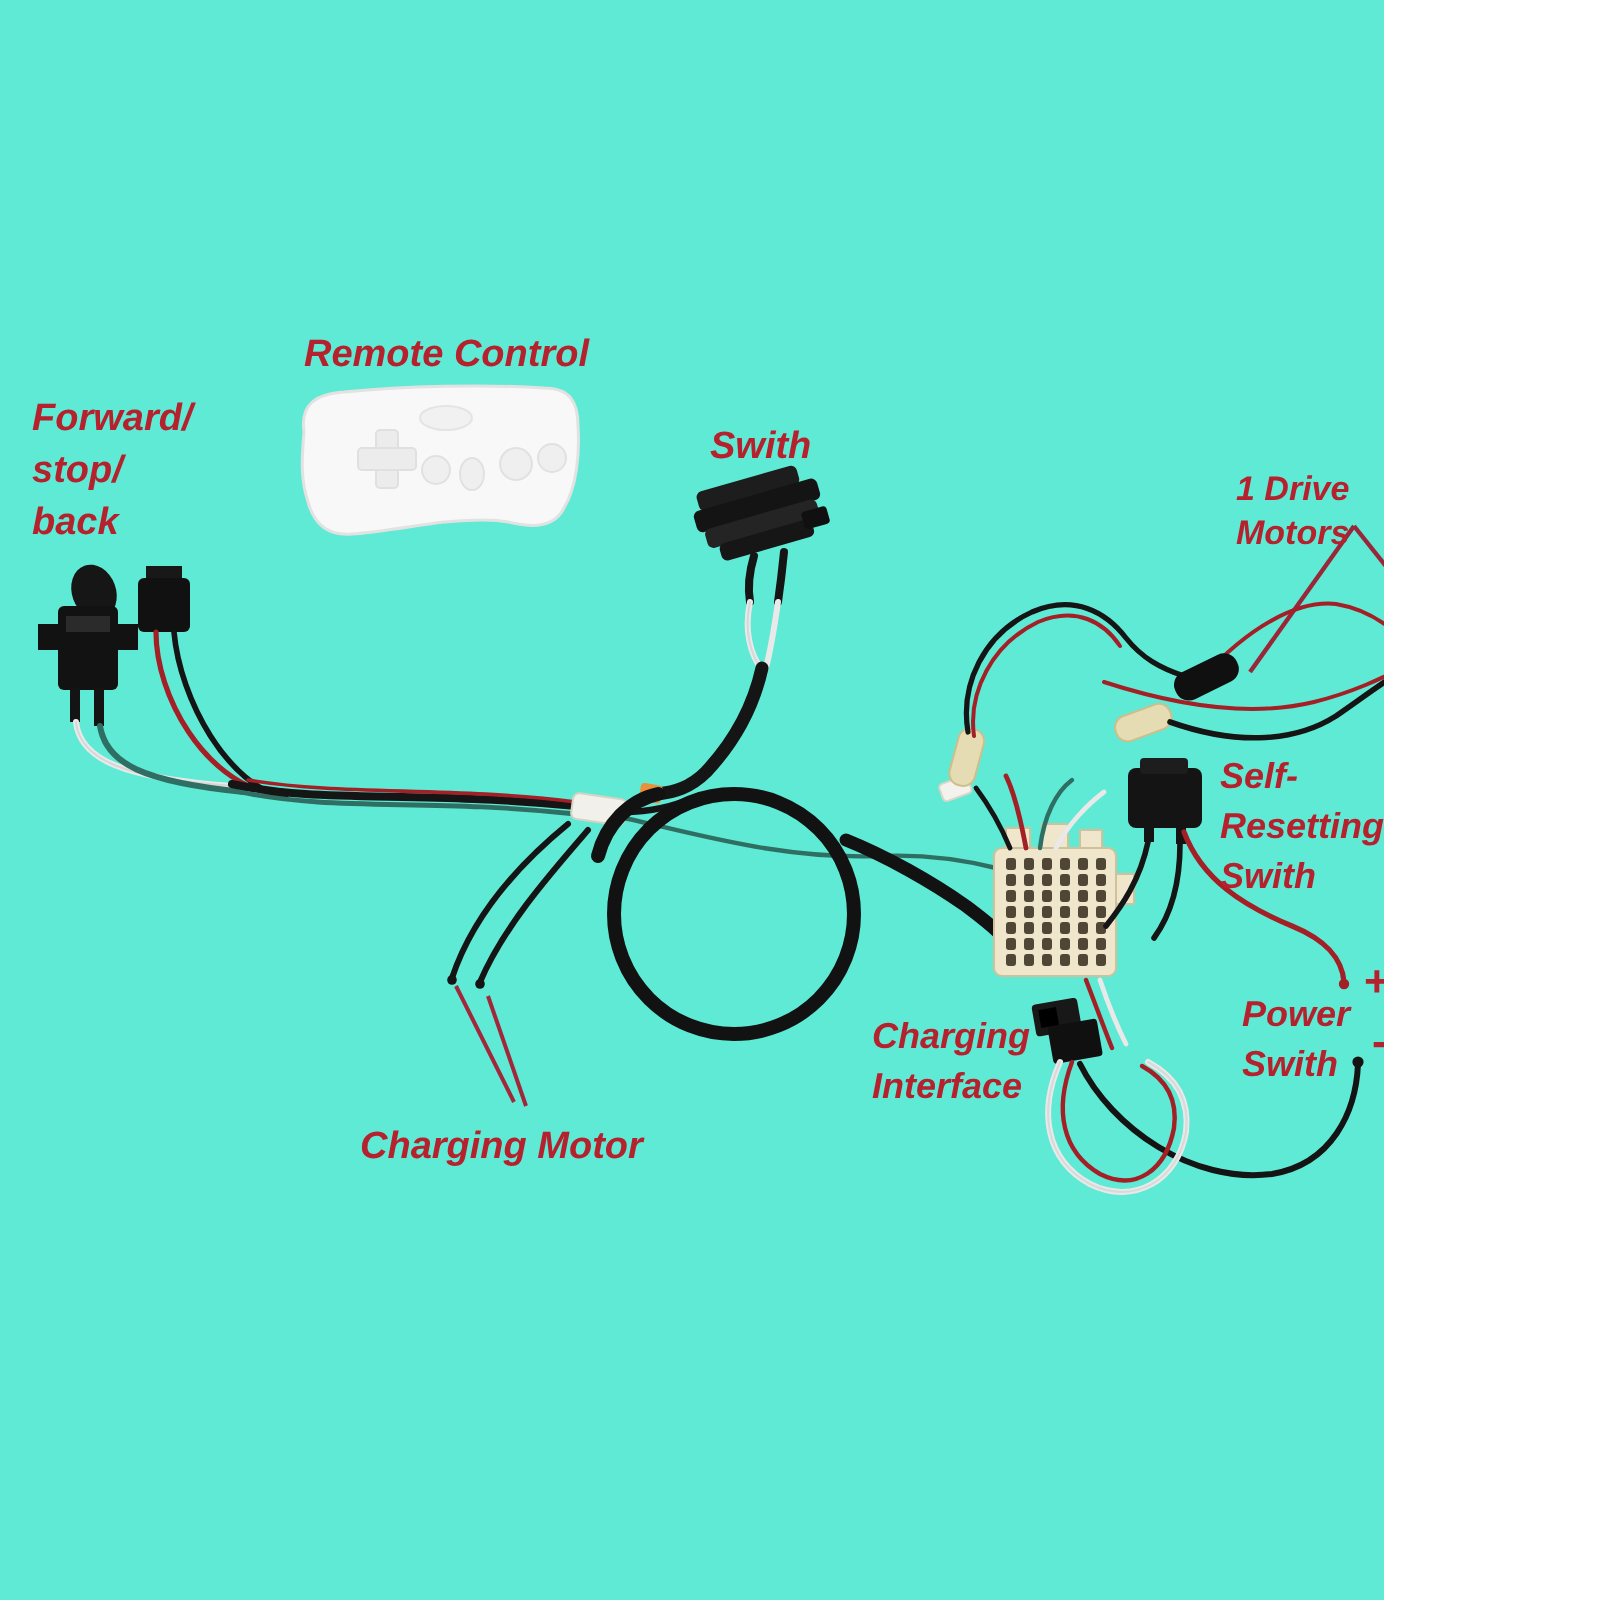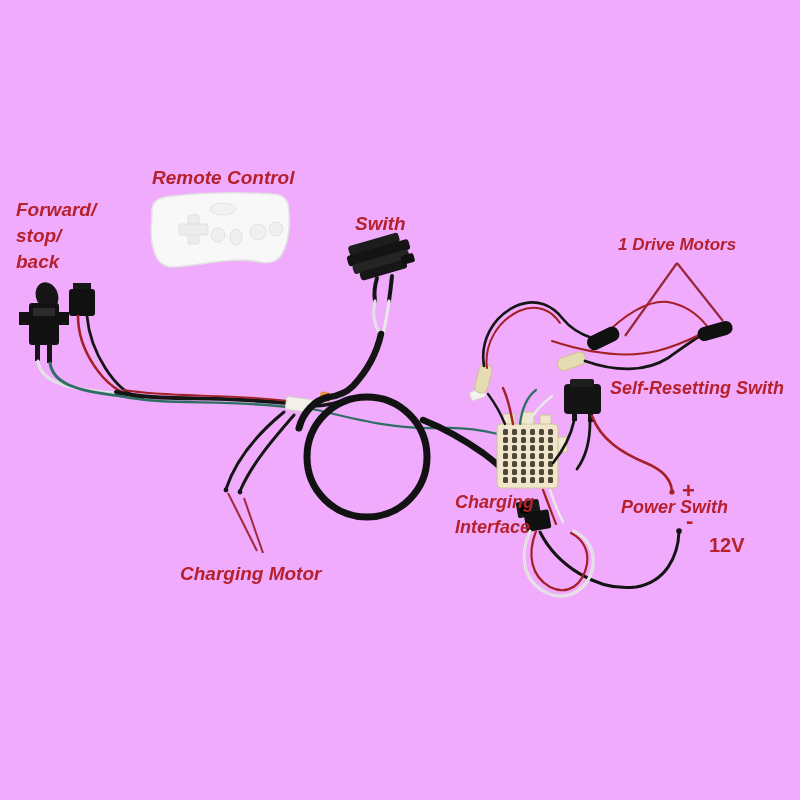--- a/index.html
+++ b/index.html
@@ -1,16 +1,16 @@
 <!DOCTYPE html>
 <html style="--label: #b5212d;"><head>
 <meta charset="utf-8">
 <style>
   html,body{margin:0;padding:0;background:#ffffff;}
-  #canvas{position:relative;width:800px;height:800px;background:#f0abfc;overflow:hidden;
+  #canvas{position:relative;width:692px;height:800px;background:#5eead4;overflow:hidden;
           font-family:"Liberation Sans",sans-serif;}
   svg{position:absolute;left:0;top:0;}
   .lbl{position:absolute;font-weight:bold;font-style:italic;color:var(--label,#b5212d);
        white-space:pre-line;line-height:26px;font-size:19px;}
   .lbl.small{font-size:17px;line-height:22px;}
   .lbl.med{font-size:18px;line-height:25px;}
   .lbl.big{font-size:20px;line-height:30px;font-style:normal;}
   .sign{position:absolute;font-weight:bold;color:var(--label,#b5212d);font-size:22px;line-height:20px;}
 </style>
 </head>
@@ -221,21 +221,21 @@
 stop/
 back</div>
 
 
   <div class="lbl" style="left:355px;top:211px;">Swith</div>
 
   <div class="lbl small" style="left:618px;top:234px;">1 Drive Motors</div>
 
   <div class="lbl med" style="left:610px;top:376px;">Self-Resetting Swith</div>
 
-  <div class="lbl med" style="left:436px;top:490px;margin-left:19px;">Charging
+  <div class="lbl med" style="left:436px;top:506px;">Charging
 Interface</div>
 
   <div class="sign" style="left:682px;top:481px;">+</div>
 
   <div class="lbl med" style="left:621px;top:495px;">Power Swith</div>
 
   <div class="sign" style="left:686px;top:511px;">-</div>
 
   <div class="lbl big" style="left:709px;top:530px;">12V</div>
 

